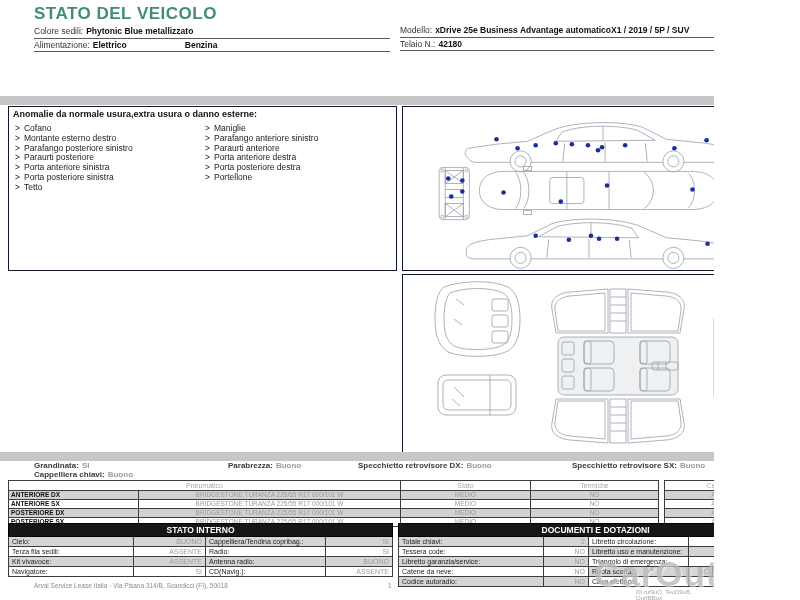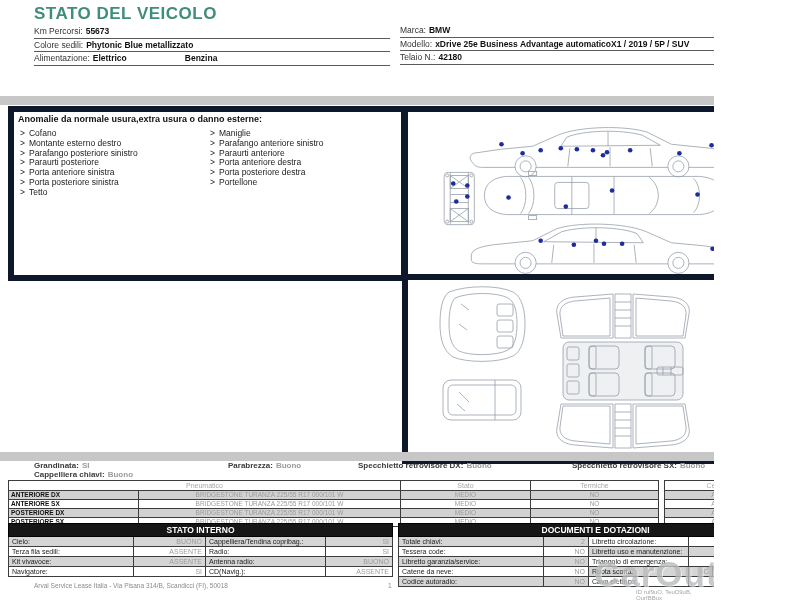--- a/index.html
+++ b/index.html
@@ -15,21 +15,21 @@
   .frow{border-bottom:1px solid #5a5a5a;font-size:8.5px;line-height:10.5px;
         padding:1px 0 1px 0;color:#333;}
   .fval{font-weight:bold;color:#101010;margin-left:3px;}
   .fval2{font-weight:bold;color:#101010;margin-left:58px;}
 
   .bar{position:absolute;background:#c7c7c7;height:9px;}
   .bar-main{left:0;width:760px;}
   .bar-cap{left:766px;width:26px;}
   .edge-line{position:absolute;left:792px;top:96px;width:1px;height:360px;background:#d4d4d4;}
 
-  .box{position:absolute;border:6px solid #0f172a;background:#fff;}
+  .box{position:absolute;border:1px solid #0f172a;background:#fff;}
   .btitle{position:absolute;left:4px;top:2px;font-size:9px;font-weight:bold;color:#111;white-space:nowrap;}
   .dlist{position:absolute;left:6px;top:17px;display:flex;}
   .dcol{width:190px;}
   .li{display:flex;gap:4px;font-size:8.5px;line-height:9.8px;color:#222;}
   .bullet{color:#222;}
 
   .diag{position:absolute;left:0;top:0;width:100%;height:100%;}
   .diag path,.diag line,.diag rect,.diag circle,.diag ellipse,.diag polyline
       {stroke:#98a0ab;stroke-width:.8;fill:none;}
 
@@ -67,39 +67,33 @@
 </head>
 <body>
 
 <div class="page">
 
   <div class="title">STATO DEL VEICOLO</div>
   <div class="rev">Rev. A</div>
 
   <div class="fields fields-left">
 
-      <div class="frow">
-        <span>Km Percorsi:</span><span class="fval">55673</span><span class="fval2"></span>
-      </div>
 
       <div class="frow">
         <span>Colore sedili:</span><span class="fval">Phytonic Blue metallizzato</span><span class="fval2"></span>
       </div>
 
       <div class="frow">
         <span>Alimentazione:</span><span class="fval">Elettrico</span><span class="fval2">Benzina</span>
       </div>
     </div>
 
   <div class="fields fields-right">
 
 
-      <div class="frow">
-        <span>Marca:</span><span class="fval">BMW</span>
-      </div>
 
       <div class="frow">
         <span>Modello:</span><span class="fval">xDrive 25e Business Advantage automaticoX1 / 2019 / 5P / SUV</span>
       </div>
 
       <div class="frow">
         <span>Telaio N.:</span><span class="fval">42180</span>
       </div>
 
     </div>

